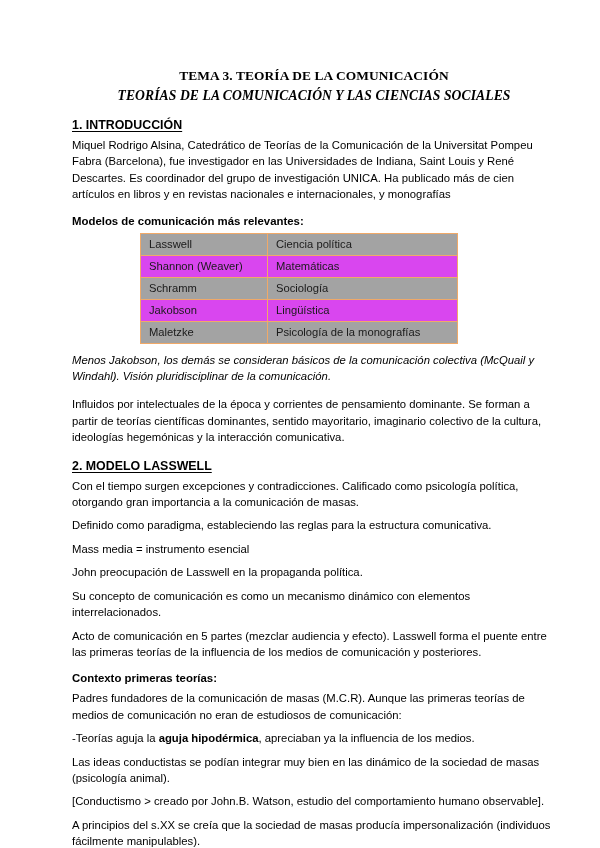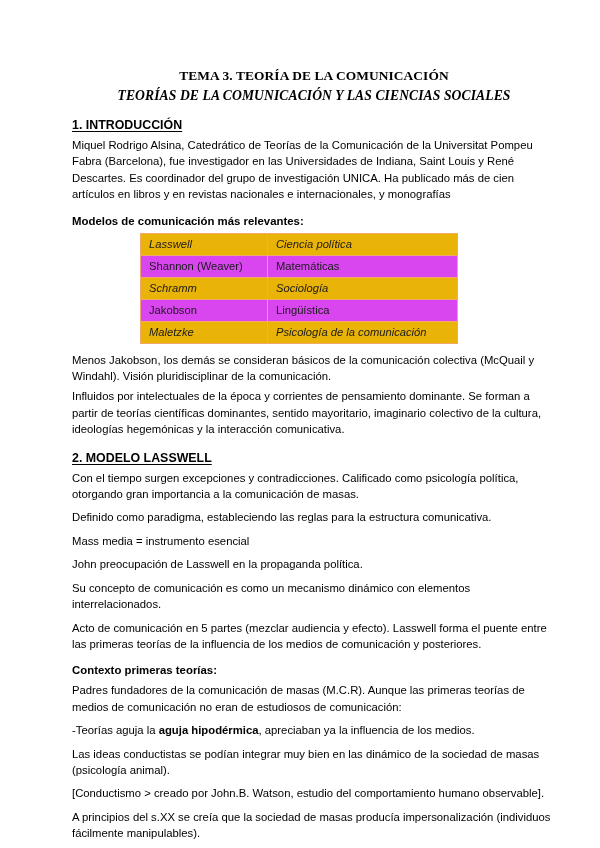--- a/index.html
+++ b/index.html
@@ -48,21 +48,21 @@
     font-size: 11.4px;
     line-height: 15px;
     margin: 11px 0 4px 0;
   }
   p.body {
     font-size: 11.3px;
     line-height: 16.4px;
     margin: 0 0 7px 0;
     text-align: left;
   }
-  p.tight { margin-bottom: 4px; }
+  p.tight { margin-bottom: 12px; font-style: italic; }
   p.body b { font-weight: bold; }
 
   .table-wrap {
     margin: 4px 0 8px 0;
     padding-left: 68px;
   }
   table.models {
     border-collapse: collapse;
     width: 318px;
     table-layout: fixed;
@@ -71,21 +71,21 @@
   table.models td {
     border: 1px solid #f0a968;
     font-size: 11.2px;
     line-height: 14px;
     padding: 3px 8px 4px 8px;
     color: #1a1a1a;
     height: 13px;
     vertical-align: middle;
   }
   table.models col.c1 { width: 127px; }
-  table.models tr.odd td { background: #eab308; font-style: italic; }
+  table.models tr.odd td { background: #a3a3a3; }
   table.models tr.even td { background: #d946ef; }
 </style>
 </head>
 <body>
 
 <div class="page">
 
   <h1 class="doc-title title-line-1">TEMA 3. TEORÍA DE LA COMUNICACIÓN</h1>
   <h1 class="doc-title title-line-2">TEORÍAS DE LA COMUNICACIÓN Y LAS CIENCIAS SOCIALES</h1>
 
@@ -113,21 +113,21 @@
         <tr class="odd">
           <td>Schramm</td>
           <td>Sociología</td>
         </tr>
         <tr class="even">
           <td>Jakobson</td>
           <td>Lingüística</td>
         </tr>
         <tr class="odd">
           <td>Maletzke</td>
-          <td>Psicología de la comunicación</td>
+          <td>Psicología de la monografías</td>
         </tr>
       </tbody>
     </table>
   </div>
 
   <p class="body tight">Menos Jakobson, los demás se consideran básicos de la comunicación colectiva (McQuail y Windahl). Visión pluridisciplinar de la comunicación.</p>
   <p class="body">Influidos por intelectuales de la época y corrientes de pensamiento dominante. Se forman a partir de teorías científicas dominantes, sentido mayoritario, imaginario colectivo de la cultura, ideologías hegemónicas y la interacción comunicativa.</p>
 
   <h2 class="section-heading"><span>2. MODELO LASSWELL</span></h2>
 

